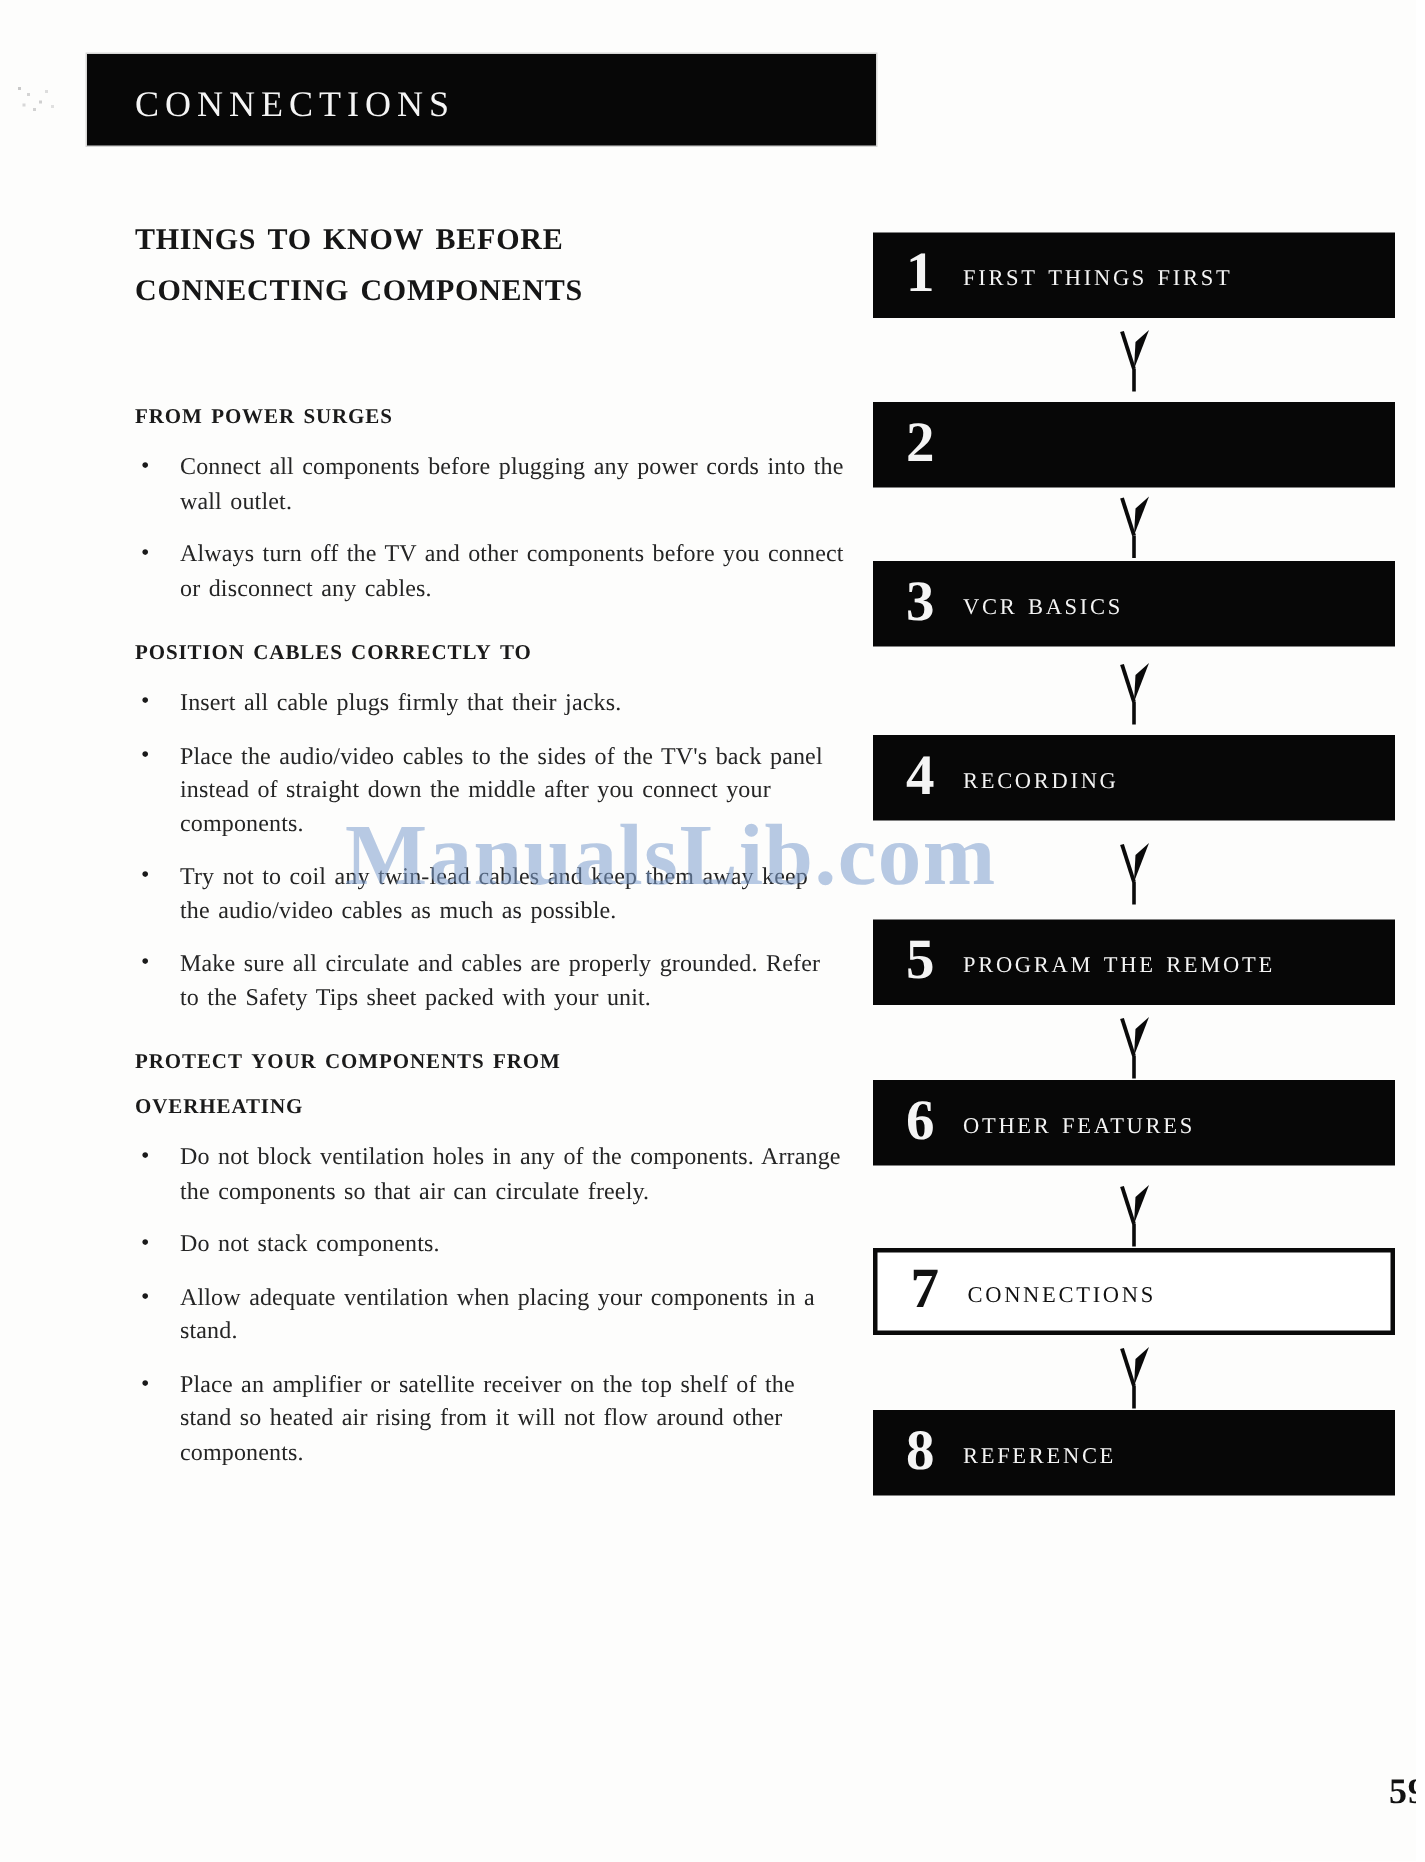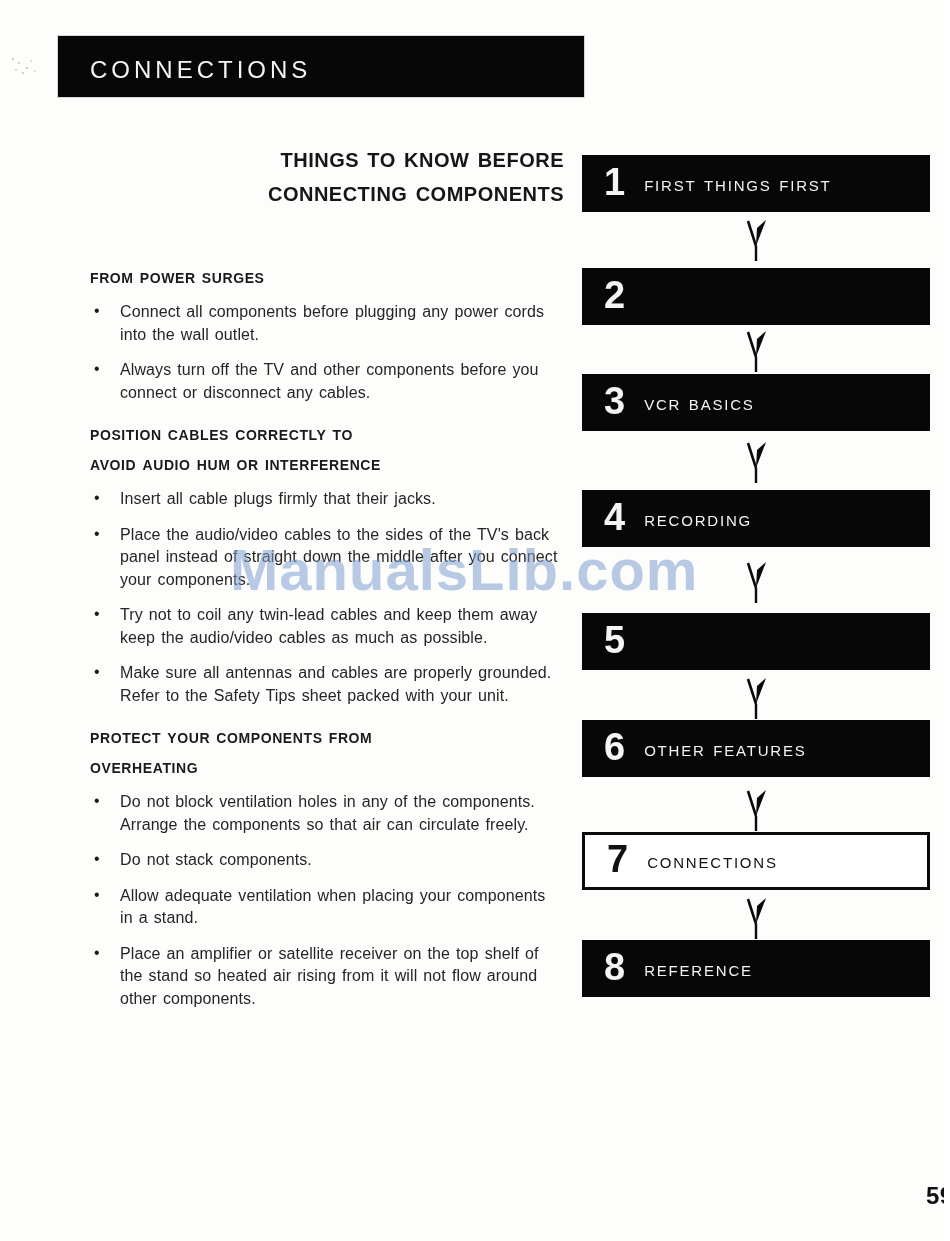--- a/index.html
+++ b/index.html
@@ -2,21 +2,21 @@
 <html><head>
 <meta charset="utf-8">
 <style>
   * { margin: 0; padding: 0; box-sizing: border-box; }
   html, body { background: #ffffff; }
   .page {
     position: relative;
     width: 944px;
     height: 1241px;
     background: #fdfdfc;
-    font-family: Liberation Sans, sans-serif;
+    font-family: Liberation Serif, serif;
     color: #1d1d1d;
     overflow: hidden;
   }
   
   .header-bar {
     position: absolute;
     left: 58px; top: 36px;
     width: 526px; height: 61px;
     background: #070707;
     display: flex;
@@ -40,21 +40,20 @@
   }
   h1.doc-title {
     font-size: 28px;
     line-height: 34px;
     font-weight: 700;
     font-variant: small-caps;
     text-transform: lowercase;
     letter-spacing: 0.5px;
     color: #161616;
     margin-bottom: 22px;
-    text-align: right;
   }
   h2.sec-heading {
     font-size: 20px;
     line-height: 30px;
     font-weight: 700;
     font-variant: small-caps;
     text-transform: lowercase;
     letter-spacing: 0.6px;
     color: #1a1a1a;
     margin-top: 14px;
@@ -173,27 +172,26 @@
       <br>
       <span>from Power Surges</span>
     </h2>
     <ul class="bullets">
       <li><span class="marker">•</span><span>Connect all components before plugging any power cords into the wall outlet.</span></li>
       <li><span class="marker">•</span><span>Always turn off the TV and other components before you connect or disconnect any cables.</span></li>
     </ul>
 
     <h2 class="sec-heading">
       <span>Position Cables Correctly to</span><br>
-      <span>Avoid Audio Hum or Interference</span>
     </h2>
     <ul class="bullets">
       <li><span class="marker">•</span><span>Insert all cable plugs firmly that their jacks.</span></li>
       <li><span class="marker">•</span><span>Place the audio/video cables to the sides of the TV's back panel instead of straight down the middle after you connect your components.</span></li>
       <li><span class="marker">•</span><span>Try not to coil any twin-lead cables and keep them away keep the audio/video cables as much as possible.</span></li>
-      <li><span class="marker">•</span><span>Make sure all antennas and cables are properly grounded. Refer to the Safety Tips sheet packed with your unit.</span></li>
+      <li><span class="marker">•</span><span>Make sure all circulate and cables are properly grounded. Refer to the Safety Tips sheet packed with your unit.</span></li>
     </ul>
 
     <h2 class="sec-heading">
       <span>Protect Your Components from</span><br>
       <span>Overheating</span>
     </h2>
     <ul class="bullets">
       <li><span class="marker">•</span><span>Do not block ventilation holes in any of the components. Arrange the components so that air can circulate freely.</span></li>
       <li><span class="marker">•</span><span>Do not stack components.</span></li>
       <li><span class="marker">•</span><span>Allow adequate ventilation when placing your components in a stand.</span></li>
@@ -237,20 +235,21 @@
       <span class="label">Recording</span>
     </div>
     <svg class="flow-arrow" style="left:161px; top:560px" viewBox="0 0 26 46">
       <line x1="5" y1="3" x2="13" y2="28" stroke="#0a0a0a" stroke-width="2.6"></line>
       <polygon points="13,28 23,2 14,10" fill="#0a0a0a"></polygon>
       <line x1="13" y1="28" x2="13" y2="43" stroke="#0a0a0a" stroke-width="2.4"></line>
     </svg>
 
     <div class="chapter-item" style="top:613px">
       <span class="num">5</span>
+      <span class="label">Program The Remote</span>
     </div>
     <svg class="flow-arrow" style="left:161px; top:676px" viewBox="0 0 26 46">
       <line x1="5" y1="3" x2="13" y2="28" stroke="#0a0a0a" stroke-width="2.6"></line>
       <polygon points="13,28 23,2 14,10" fill="#0a0a0a"></polygon>
       <line x1="13" y1="28" x2="13" y2="43" stroke="#0a0a0a" stroke-width="2.4"></line>
     </svg>
 
     <div class="chapter-item" style="top:720px">
       <span class="num">6</span>
       <span class="label">Other Features</span>

